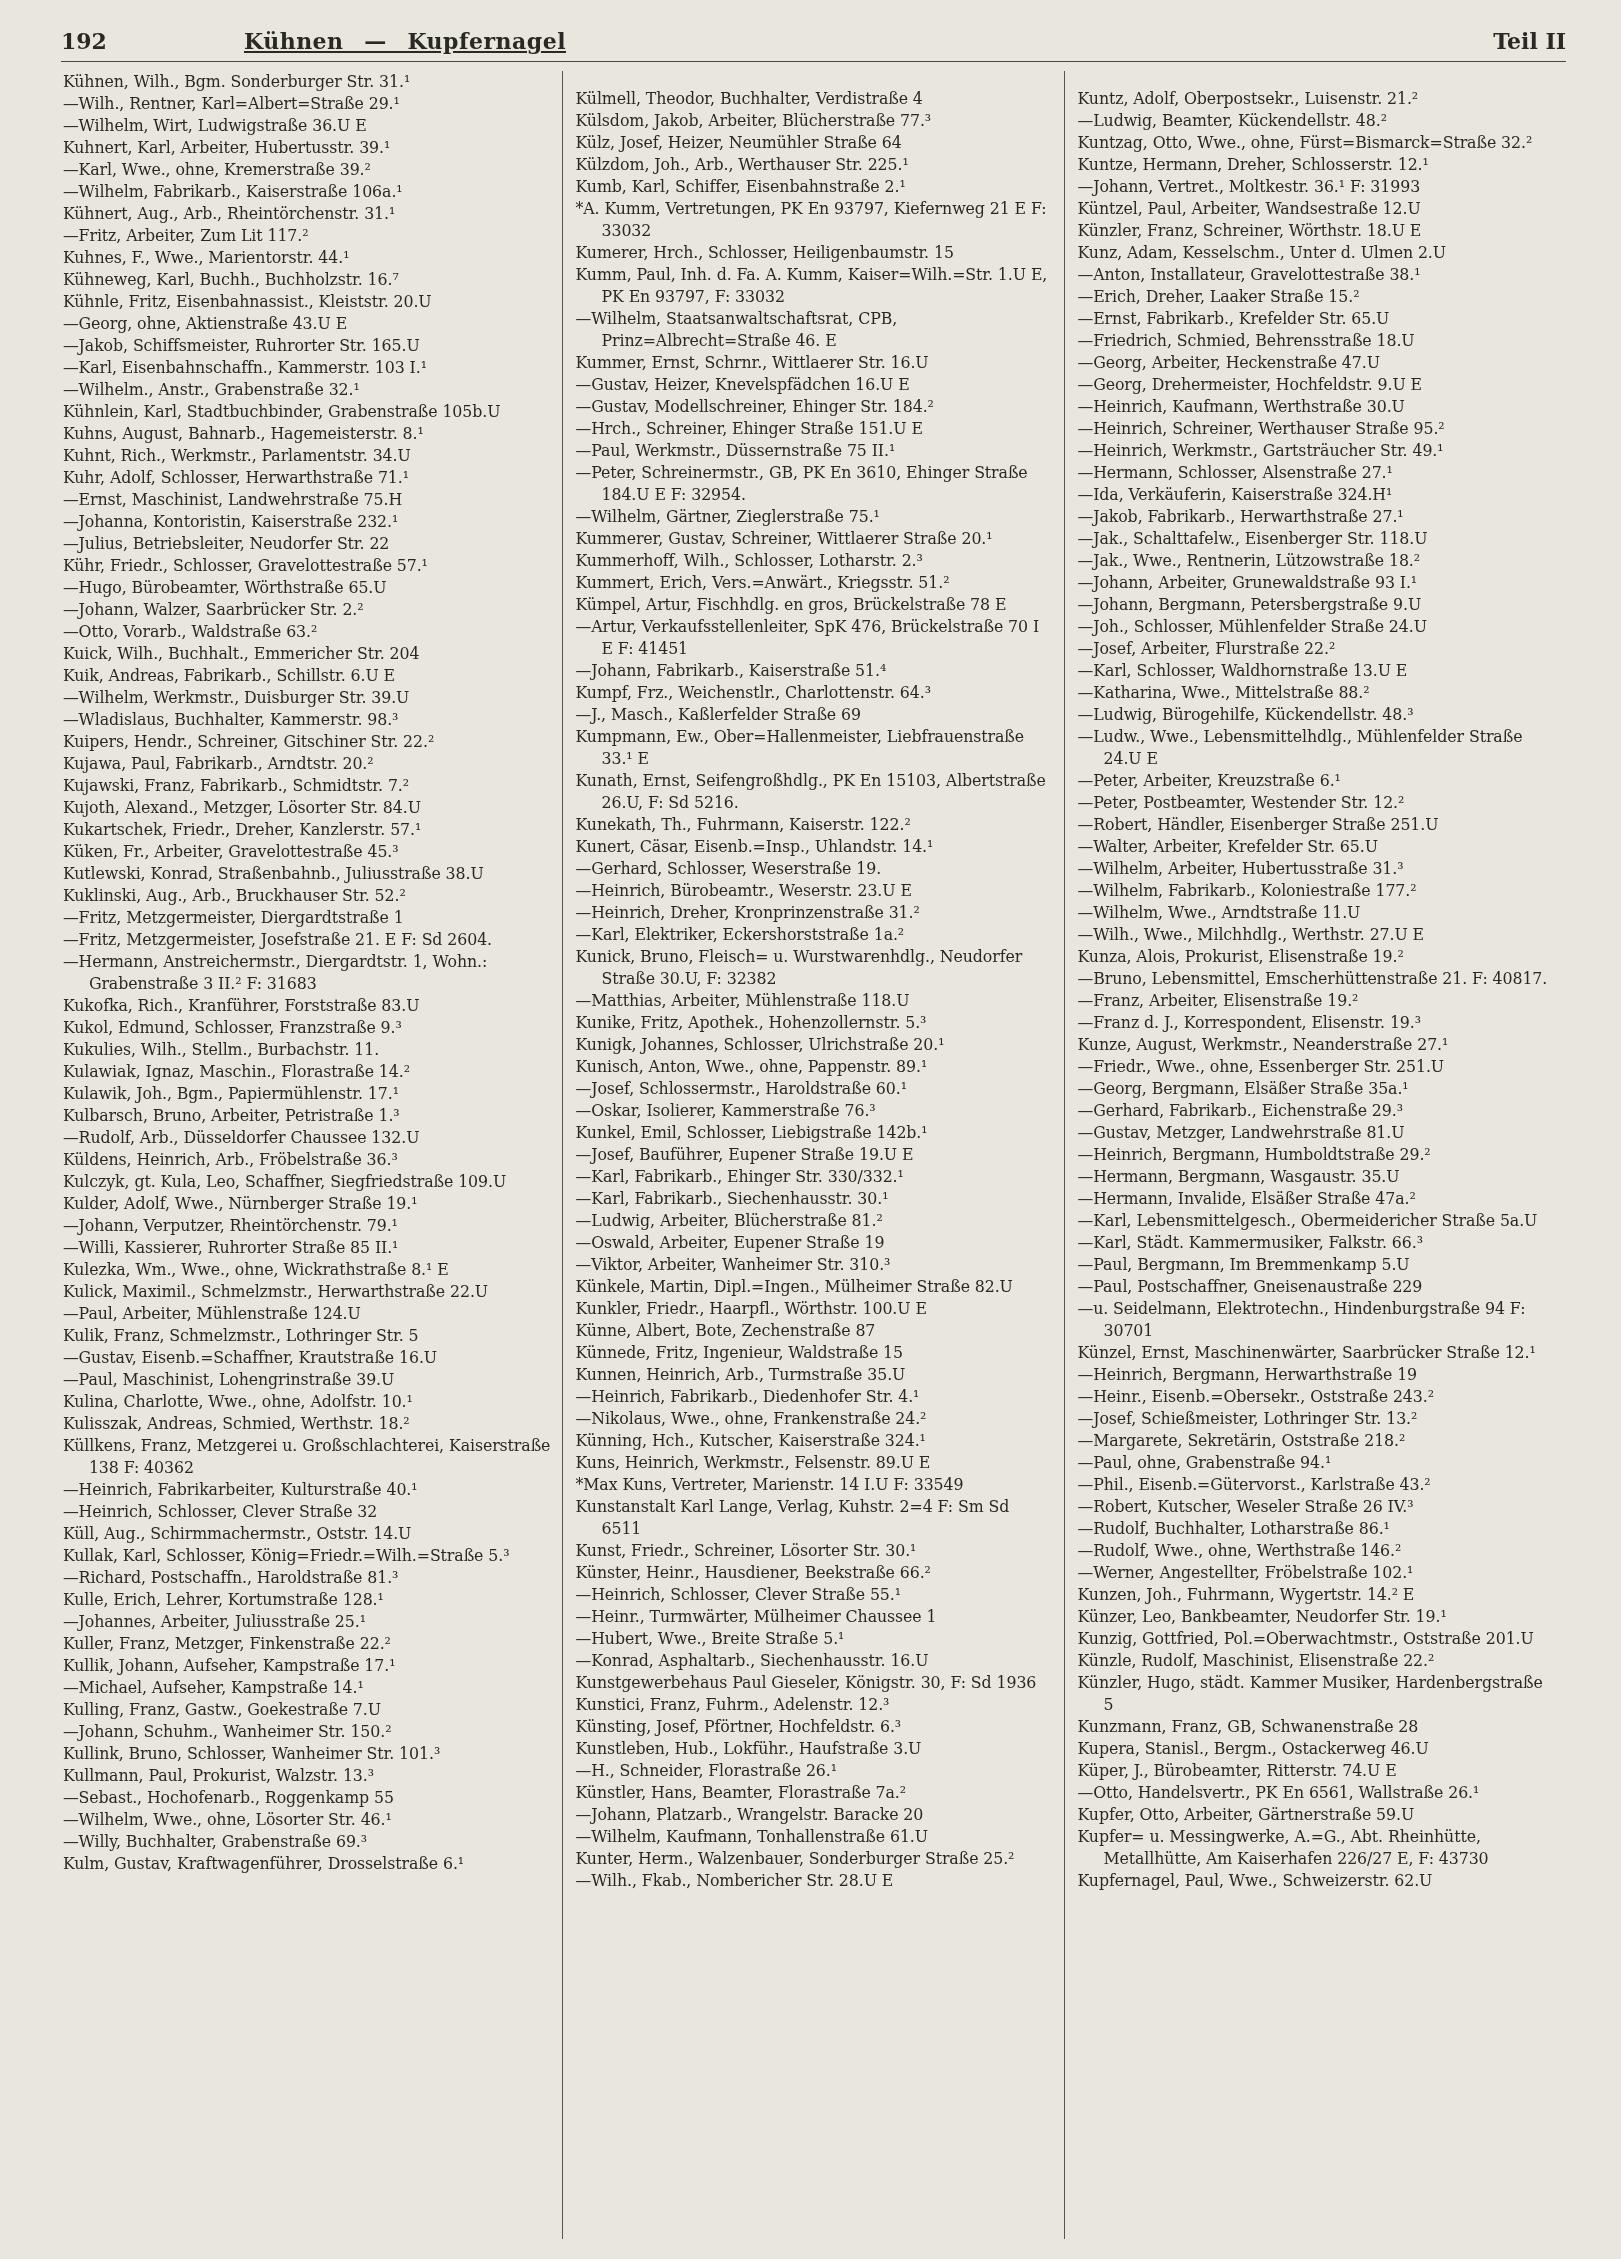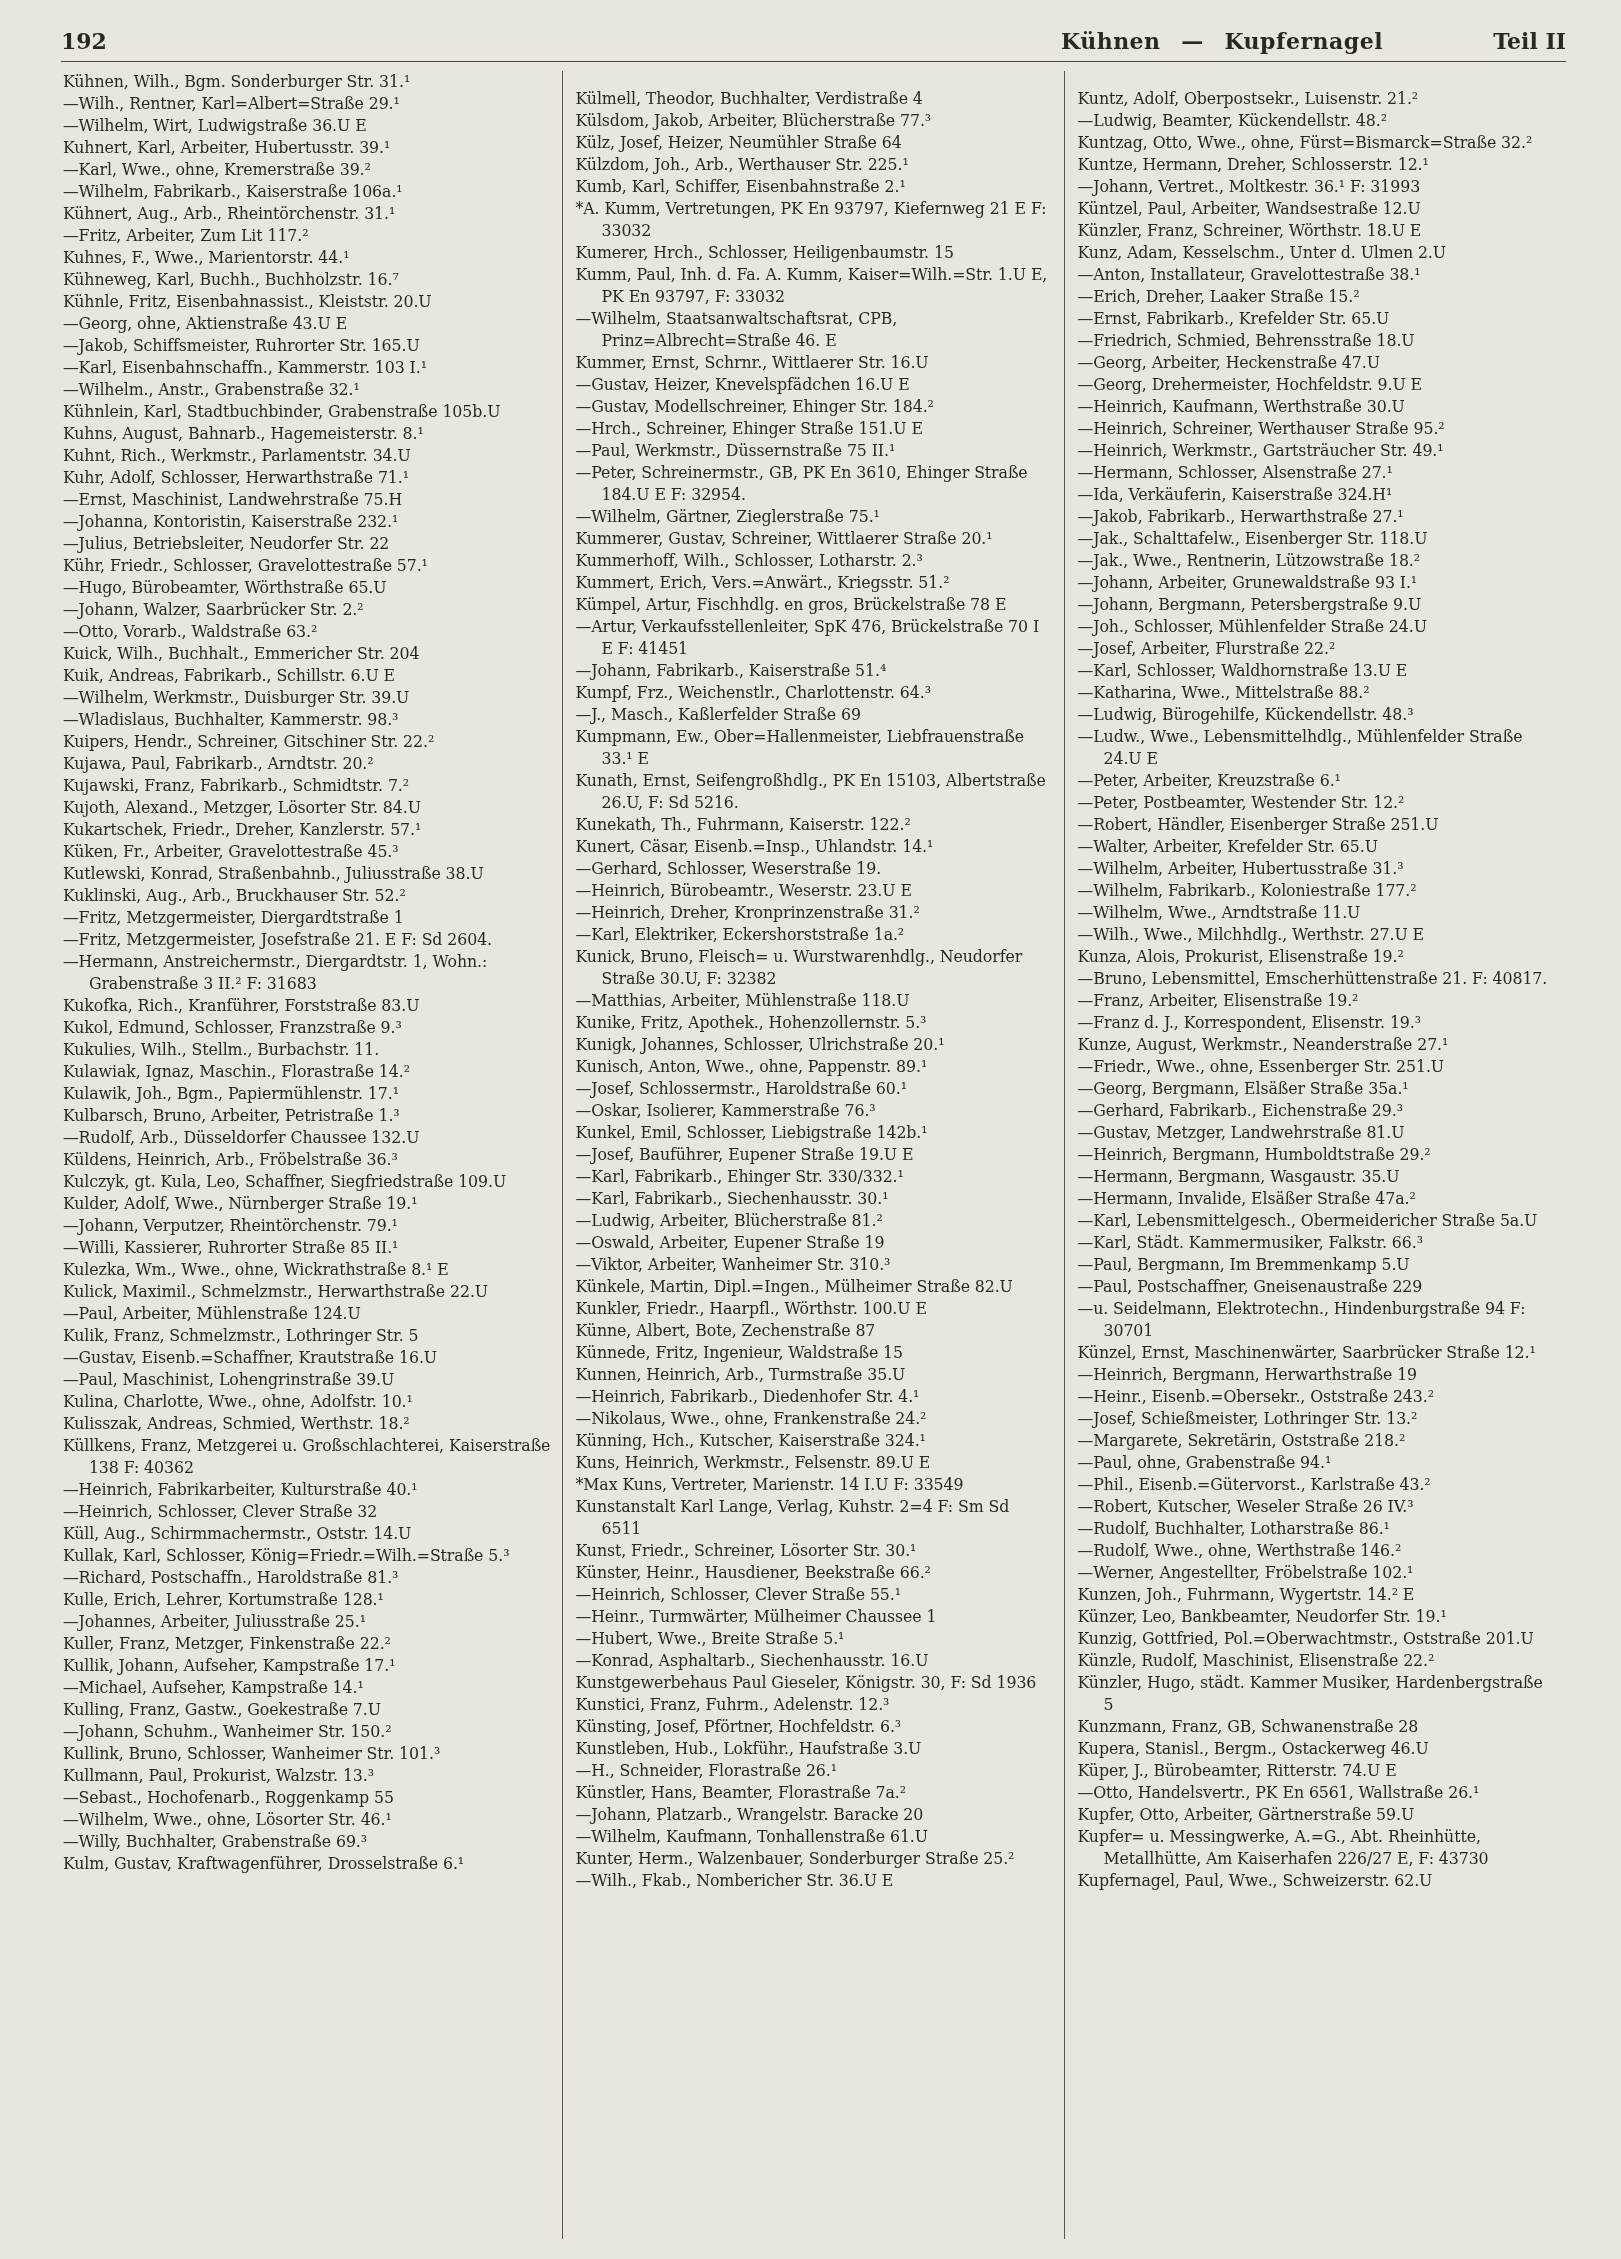--- a/index.html
+++ b/index.html
@@ -8,21 +8,21 @@
   body{
     width:1622px; height:2260px;
     background:var(--paper);
     color:var(--ink);
     font-family:"DejaVu Serif","Liberation Serif",serif;
     overflow:hidden;
   }
   .page{ width:100%; height:100%; padding:29px 56px 21px 61px; display:flex; flex-direction:column; }
   .page-header{ display:flex; align-items:baseline; font-weight:700; font-size:22px; line-height:1.15; }
   .page-num{ width:183px; }
-  .running-title{ flex:1; text-align:right; word-spacing:12.5px; letter-spacing:0.5px; }
+  .running-title{ flex:1; text-align:left; word-spacing:12.5px; letter-spacing:0.5px;text-decoration:underline; }
   .part-label{ width:183px; text-align:right; }
   .header-rule{ border-top:1.9px solid var(--rule); margin-top:6.7px; }
   .cols{ flex:1; display:flex; margin-top:8.6px; overflow:hidden; }
   .col{ width:33.333%; padding:0 10.6px 0 1.9px; overflow:hidden; }
   .vrule{ width:1px; background:#5a564d; flex:0 0 1px; }
   .col.mid, .col.right{ padding-left:12.5px;margin-top:17px; }
   .entry{
     margin:0;
     font-size:15.8px;
     line-height:22px;
@@ -191,21 +191,21 @@
         <p class="entry">—Konrad, Asphaltarb., Siechenhausstr. 16.U</p>
         <p class="entry">Kunstgewerbehaus Paul Gieseler, Königstr. 30, F: Sd 1936</p>
         <p class="entry">Kunstici, Franz, Fuhrm., Adelenstr. 12.³</p>
         <p class="entry">Künsting, Josef, Pförtner, Hochfeldstr. 6.³</p>
         <p class="entry">Kunstleben, Hub., Lokführ., Haufstraße 3.U</p>
         <p class="entry">—H., Schneider, Florastraße 26.¹</p>
         <p class="entry">Künstler, Hans, Beamter, Florastraße 7a.²</p>
         <p class="entry">—Johann, Platzarb., Wrangelstr. Baracke 20</p>
         <p class="entry">—Wilhelm, Kaufmann, Tonhallenstraße 61.U</p>
         <p class="entry">Kunter, Herm., Walzenbauer, Sonderburger Straße 25.²</p>
-        <p class="entry">—Wilh., Fkab., Nombericher Str. 36.U E</p>
+        <p class="entry">—Wilh., Fkab., Nombericher Str. 28.U E</p>
       </section>
     <div class="vrule"></div>
     <section class="col right">
         <p class="entry">Kuntz, Adolf, Oberpostsekr., Luisenstr. 21.²</p>
         <p class="entry">—Ludwig, Beamter, Kückendellstr. 48.²</p>
         <p class="entry">Kuntzag, Otto, Wwe., ohne, Fürst=Bismarck=Straße 32.²</p>
         <p class="entry">Kuntze, Hermann, Dreher, Schlosserstr. 12.¹</p>
         <p class="entry">—Johann, Vertret., Moltkestr. 36.¹ F: 31993</p>
         <p class="entry">Küntzel, Paul, Arbeiter, Wandsestraße 12.U</p>
         <p class="entry">Künzler, Franz, Schreiner, Wörthstr. 18.U E</p>

